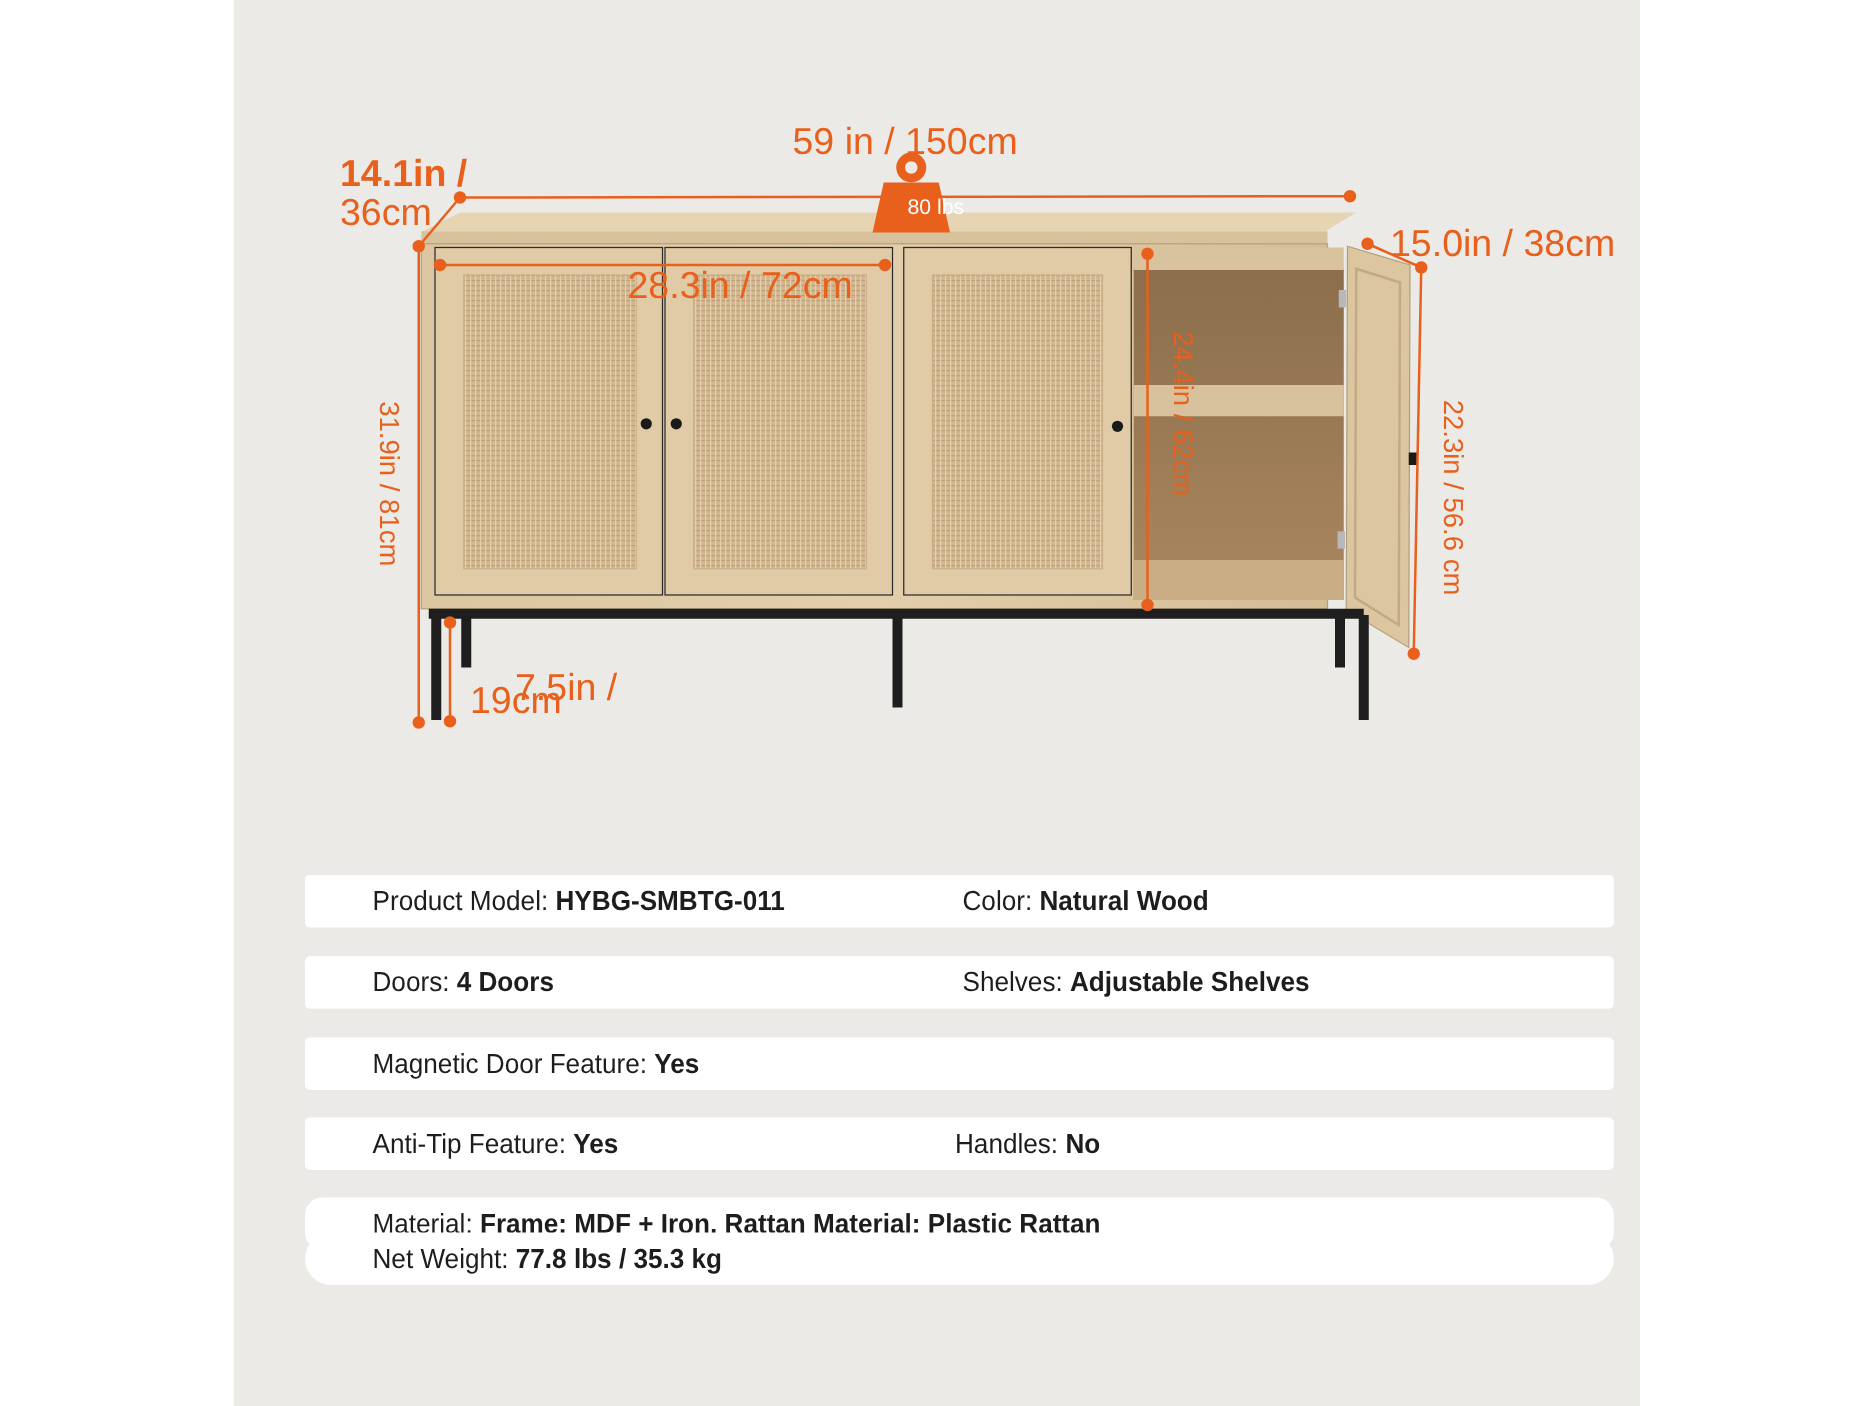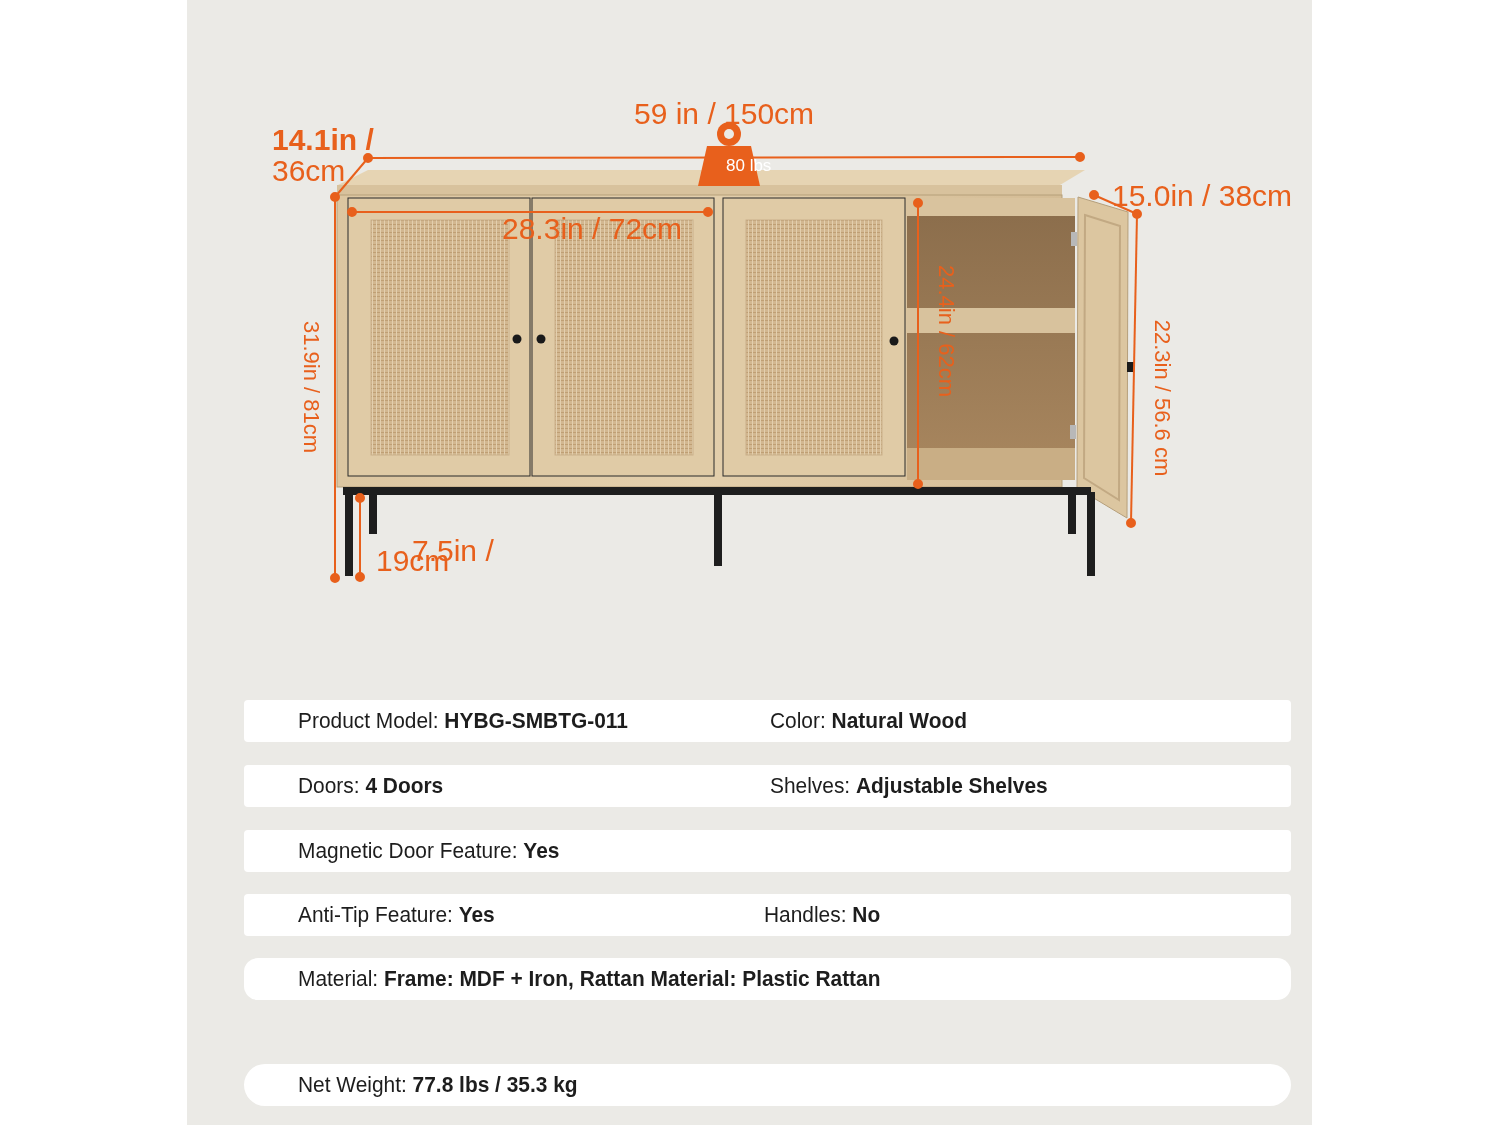--- a/index.html
+++ b/index.html
@@ -133,16 +133,16 @@
   <div class="spec" style="top:830px;">
     <div class="cell" style="left:54px;"><span>Magnetic Door Feature: </span><b>Yes</b></div>
   </div>
   <div class="spec" style="top:894px;">
     <div class="cell" style="left:54px;"><span>Anti-Tip Feature: </span><b>Yes</b></div>
     <div class="cell" style="left:520px;"><span>Handles:  </span><b>No</b></div>
   </div>
   <div class="spec" style="top:958px;border-radius:14px;">
     <div class="cell" style="left:54px;"><span>Material: </span><b>Frame: MDF + Iron, Rattan Material: Plastic Rattan</b></div>
   </div>
-  <div class="spec" style="top:1064px;border-radius:21px;">
+  <div class="spec" style="top:986px;border-radius:21px;">
     <div class="cell" style="left:54px;"><span>Net Weight: </span><b>77.8 lbs / 35.3 kg</b></div>
   </div>
 </div>
 
 </body></html>

